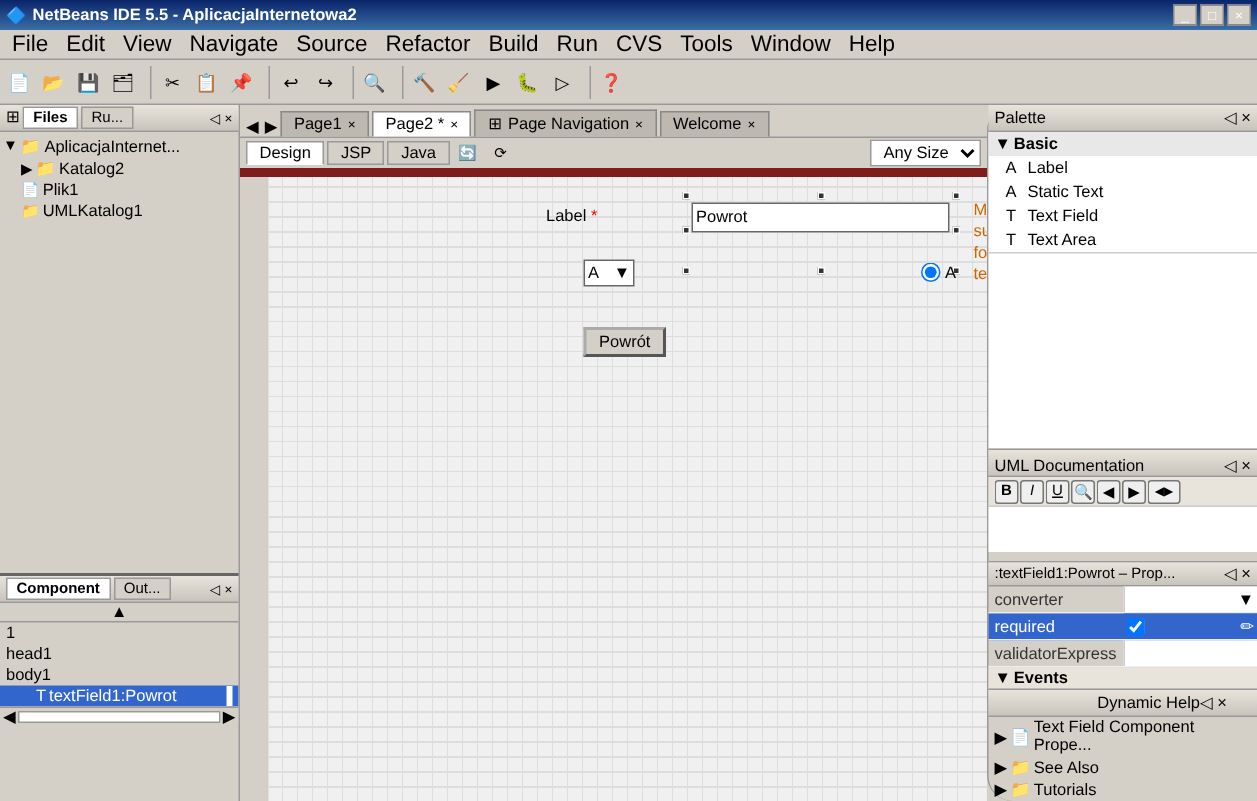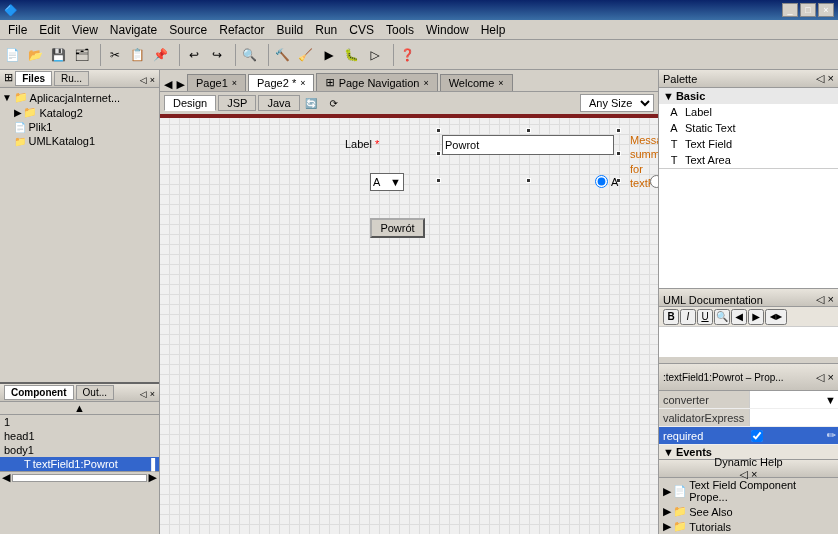--- a/index.html
+++ b/index.html
@@ -20,21 +20,21 @@
     .title-btn {
       width: 16px; height: 14px; background: #d4d0c8; border: 1px solid #888;
       display: flex; align-items: center; justify-content: center; font-size: 9px; cursor: pointer;
     }
 
     
     #menu-bar {
       background: #d4d0c8; height: 20px; display: flex; align-items: center;
       border-bottom: 1px solid #999; padding: 0 2px;
     }
-    .menu-item { padding: 2px 6px; cursor: pointer; font-size: 12px; }
+    .menu-item { padding: 2px 6px; cursor: pointer; font-size: 15px; }
 
     
     #toolbar {
       background: #d4d0c8; height: 30px; display: flex; align-items: center;
       border-bottom: 1px solid #999; padding: 2px;
       gap: 1px;
     }
     .tb-btn {
       width: 22px; height: 22px; background: #d4d0c8;
       border: 1px solid transparent; display: flex; align-items: center; justify-content: center;
@@ -80,39 +80,39 @@
       padding: 2px 8px; background: #bdb8b0; border: 1px solid #888;
       border-bottom: none; cursor: pointer; margin-right: 2px; font-size: 11px;
       display: flex; align-items: center; gap: 4px;
     }
     .doc-tab.active { background: white; }
     .tab-close { font-size: 9px; cursor: pointer; }
 
     
     #editor-toolbar {
       background: #d4d0c8; height: 26px; display: flex; align-items: center;
-      border-bottom: 4px solid #7f1d1d; padding: 0 4px; gap: 2px;
+      border-bottom: 6px solid #7f1d1d; padding: 0 4px; gap: 2px;
     }
     .editor-tab {
       padding: 1px 8px; background: #d4d0c8; border: 1px solid #999;
       cursor: pointer; font-size: 11px;
     }
     .editor-tab.active { background: white; border-bottom: 1px solid white; }
     .size-select {
       margin-left: auto; padding: 1px 4px; font-size: 11px;
       background: white; border: 1px solid #999;
     }
     .ed-btn { width: 20px; height: 18px; display: flex; align-items: center; justify-content: center; cursor: pointer; font-size: 10px; }
 
     
     #design-canvas {
       flex: 1; background: #f0f0f0;
       background-image: repeating-linear-gradient(0deg, transparent, transparent 9px, #ddd 9px, #ddd 10px),
                         repeating-linear-gradient(90deg, transparent, transparent 9px, #ddd 9px, #ddd 10px);
-      position: relative; overflow: hidden;
+      position: relative; overflow: hidden; margin-left: 19px;
     }
 
     
     .comp-label { position: absolute; font-size: 11px; color: black; }
     .comp-required { color: red; }
     .comp-textfield {
       position: absolute; background: white; border: 1px solid #666;
       font-size: 11px; display: flex; align-items: center; padding: 0 2px;
     }
     .select-handle {
@@ -120,21 +120,21 @@
     }
     .comp-message { position: absolute; font-size: 11px; color: #cc6600; }
     .comp-dropdown { position: absolute; background: white; border: 1px solid #666; display: flex; align-items: center; }
     .comp-radio { position: absolute; display: flex; align-items: center; gap: 3px; font-size: 11px; }
     .comp-button {
       position: absolute; background: #d4d0c8; border: 2px outset #aaa;
       font-size: 11px; cursor: pointer; display: flex; align-items: center; justify-content: center;
     }
 
     
-    #right-panel { width: 180px; border-left: 1px solid #999; display: flex; flex-direction: column; }
+    #right-panel { width: 180px; border-left: 1px solid #999; display: flex; flex-direction: column; border-radius: 17px; }
     #palette-header {
       background: linear-gradient(to bottom, #e8e4dc, #c8c4bc);
       height: 18px; display: flex; align-items: center; padding: 0 4px;
       border-bottom: 1px solid #999; justify-content: space-between;
     }
     #palette-content { flex: 1; overflow-y: auto; background: white; }
     .palette-section { border-bottom: 1px solid #ccc; }
     .palette-section-header {
       background: #e8e8e8; padding: 2px 4px; font-weight: bold; font-size: 11px;
       display: flex; align-items: center; gap: 2px; cursor: pointer;
@@ -143,49 +143,50 @@
     .palette-icon { font-size: 11px; width: 14px; text-align: center; }
 
     
     #uml-doc { border-top: 1px solid #999; height: 75px; }
     #uml-header { background: linear-gradient(to bottom, #e8e4dc, #c8c4bc); height: 18px; display: flex; align-items: flex-end; padding: 0 4px; border-bottom: 1px solid #999; justify-content: space-between; }
     #uml-toolbar { height: 20px; background: #e8e4dc; display: flex; align-items: center; padding: 0 4px; gap: 1px; border-bottom: 1px solid #ccc; }
     #uml-edit { flex: 1; background: white; border: none; font-size: 11px; resize: none; width: 100%; }
 
     
     #props-panel { border-top: 1px solid #999; }
-    #props-header { background: linear-gradient(to bottom, #e8e4dc, #c8c4bc); height: 27px; display: flex; align-items: center; padding: 0 4px; border-bottom: 1px solid #999; justify-content: space-between; font-size: 10px; }
+    #props-header { background: linear-gradient(to bottom, #e8e4dc, #c8c4bc); height: 16px; display: flex; align-items: center; padding: 0 4px; border-bottom: 1px solid #999; justify-content: space-between; font-size: 10px; }
     .prop-row { display: flex; align-items: center; height: 18px; border-bottom: 1px solid #eee; }
     .prop-name { width: 90px; padding: 0 4px; color: #333; flex-shrink: 0; }
     .prop-value { flex: 1; padding: 0 2px; background: white; border-left: 1px solid #ccc; height: 100%; display: flex; align-items: center; }
     .prop-row.highlighted { background: #3366cc; color: white; }
     .prop-row.highlighted .prop-name { color: white; }
     .prop-row.highlighted .prop-value { background: #3366cc; color: white; border: none; }
     .prop-section { background: #e8e4dc; padding: 1px 4px; font-weight: bold; display: flex; align-items: center; gap: 2px; }
 
     
     #help-panel { border-top: 1px solid #999; }
-    #help-header { background: linear-gradient(to bottom, #e8e4dc, #c8c4bc); height: 18px; display: flex; align-items: center; padding: 0 20px; border-bottom: 1px solid #999; justify-content: center; flex-direction: column; }
+    #help-header { background: linear-gradient(to bottom, #e8e4dc, #c8c4bc); height: 18px; display: flex; align-items: center; padding: 0 20px; border-bottom: 1px solid #999; justify-content: flex-end; }
     .help-section { padding: 1px 4px; display: flex; align-items: center; gap: 2px; cursor: pointer; }
 
     
     .nav-item { display: flex; align-items: center; gap: 2px; padding: 1px 4px; cursor: pointer; font-size: 11px; }
     .nav-item.selected { background: #3366cc; color: white; }
     .nav-indent-1 { padding-left: 12px; }
     .nav-indent-2 { padding-left: 24px; }
 
     
     input[type=checkbox] { width: 12px; height: 12px; }
   </style>
 </head>
 <body>
 
 <div id="title-bar">
   <div id="title-bar-left">
     <span>🔷</span>
+    <span>NetBeans IDE 5.5 - AplicacjaInternetowa2</span>
   </div>
   <div id="title-bar-controls">
     <div class="title-btn">_</div>
     <div class="title-btn">□</div>
     <div class="title-btn">×</div>
   </div>
 </div>
 
 <div id="menu-bar">
   <span class="menu-item">File</span>
@@ -447,31 +448,31 @@
       <div class="prop-row">
         <div class="prop-name">converter</div>
         <div class="prop-value">
           <span style="width:100%;display:flex;justify-content:space-between;">
             <span></span>
             <span>▼</span>
           </span>
         </div>
       </div>
 
-      <div class="prop-row">
-        <div class="prop-name">validatorExpress</div>
-        <div class="prop-value"></div>
-      </div>
-
       <div class="prop-row highlighted" style="background:#3366cc;color:white;">
         <div class="prop-name" style="color:white;">required</div>
         <div class="prop-value" style="background:#3366cc;border:none;display:flex;align-items:center;gap:2px;">
           <input type="checkbox" checked="" style="">
           <span style="margin-left:auto;color:white;">✏</span>
         </div>
+      </div>
+
+      <div class="prop-row">
+        <div class="prop-name">validatorExpress</div>
+        <div class="prop-value"></div>
       </div>
 
       <div class="prop-section">
         <span>▼</span>
         <span>Events</span>
       </div>
     </div>
 
     <div id="help-panel">
       <div id="help-header">

